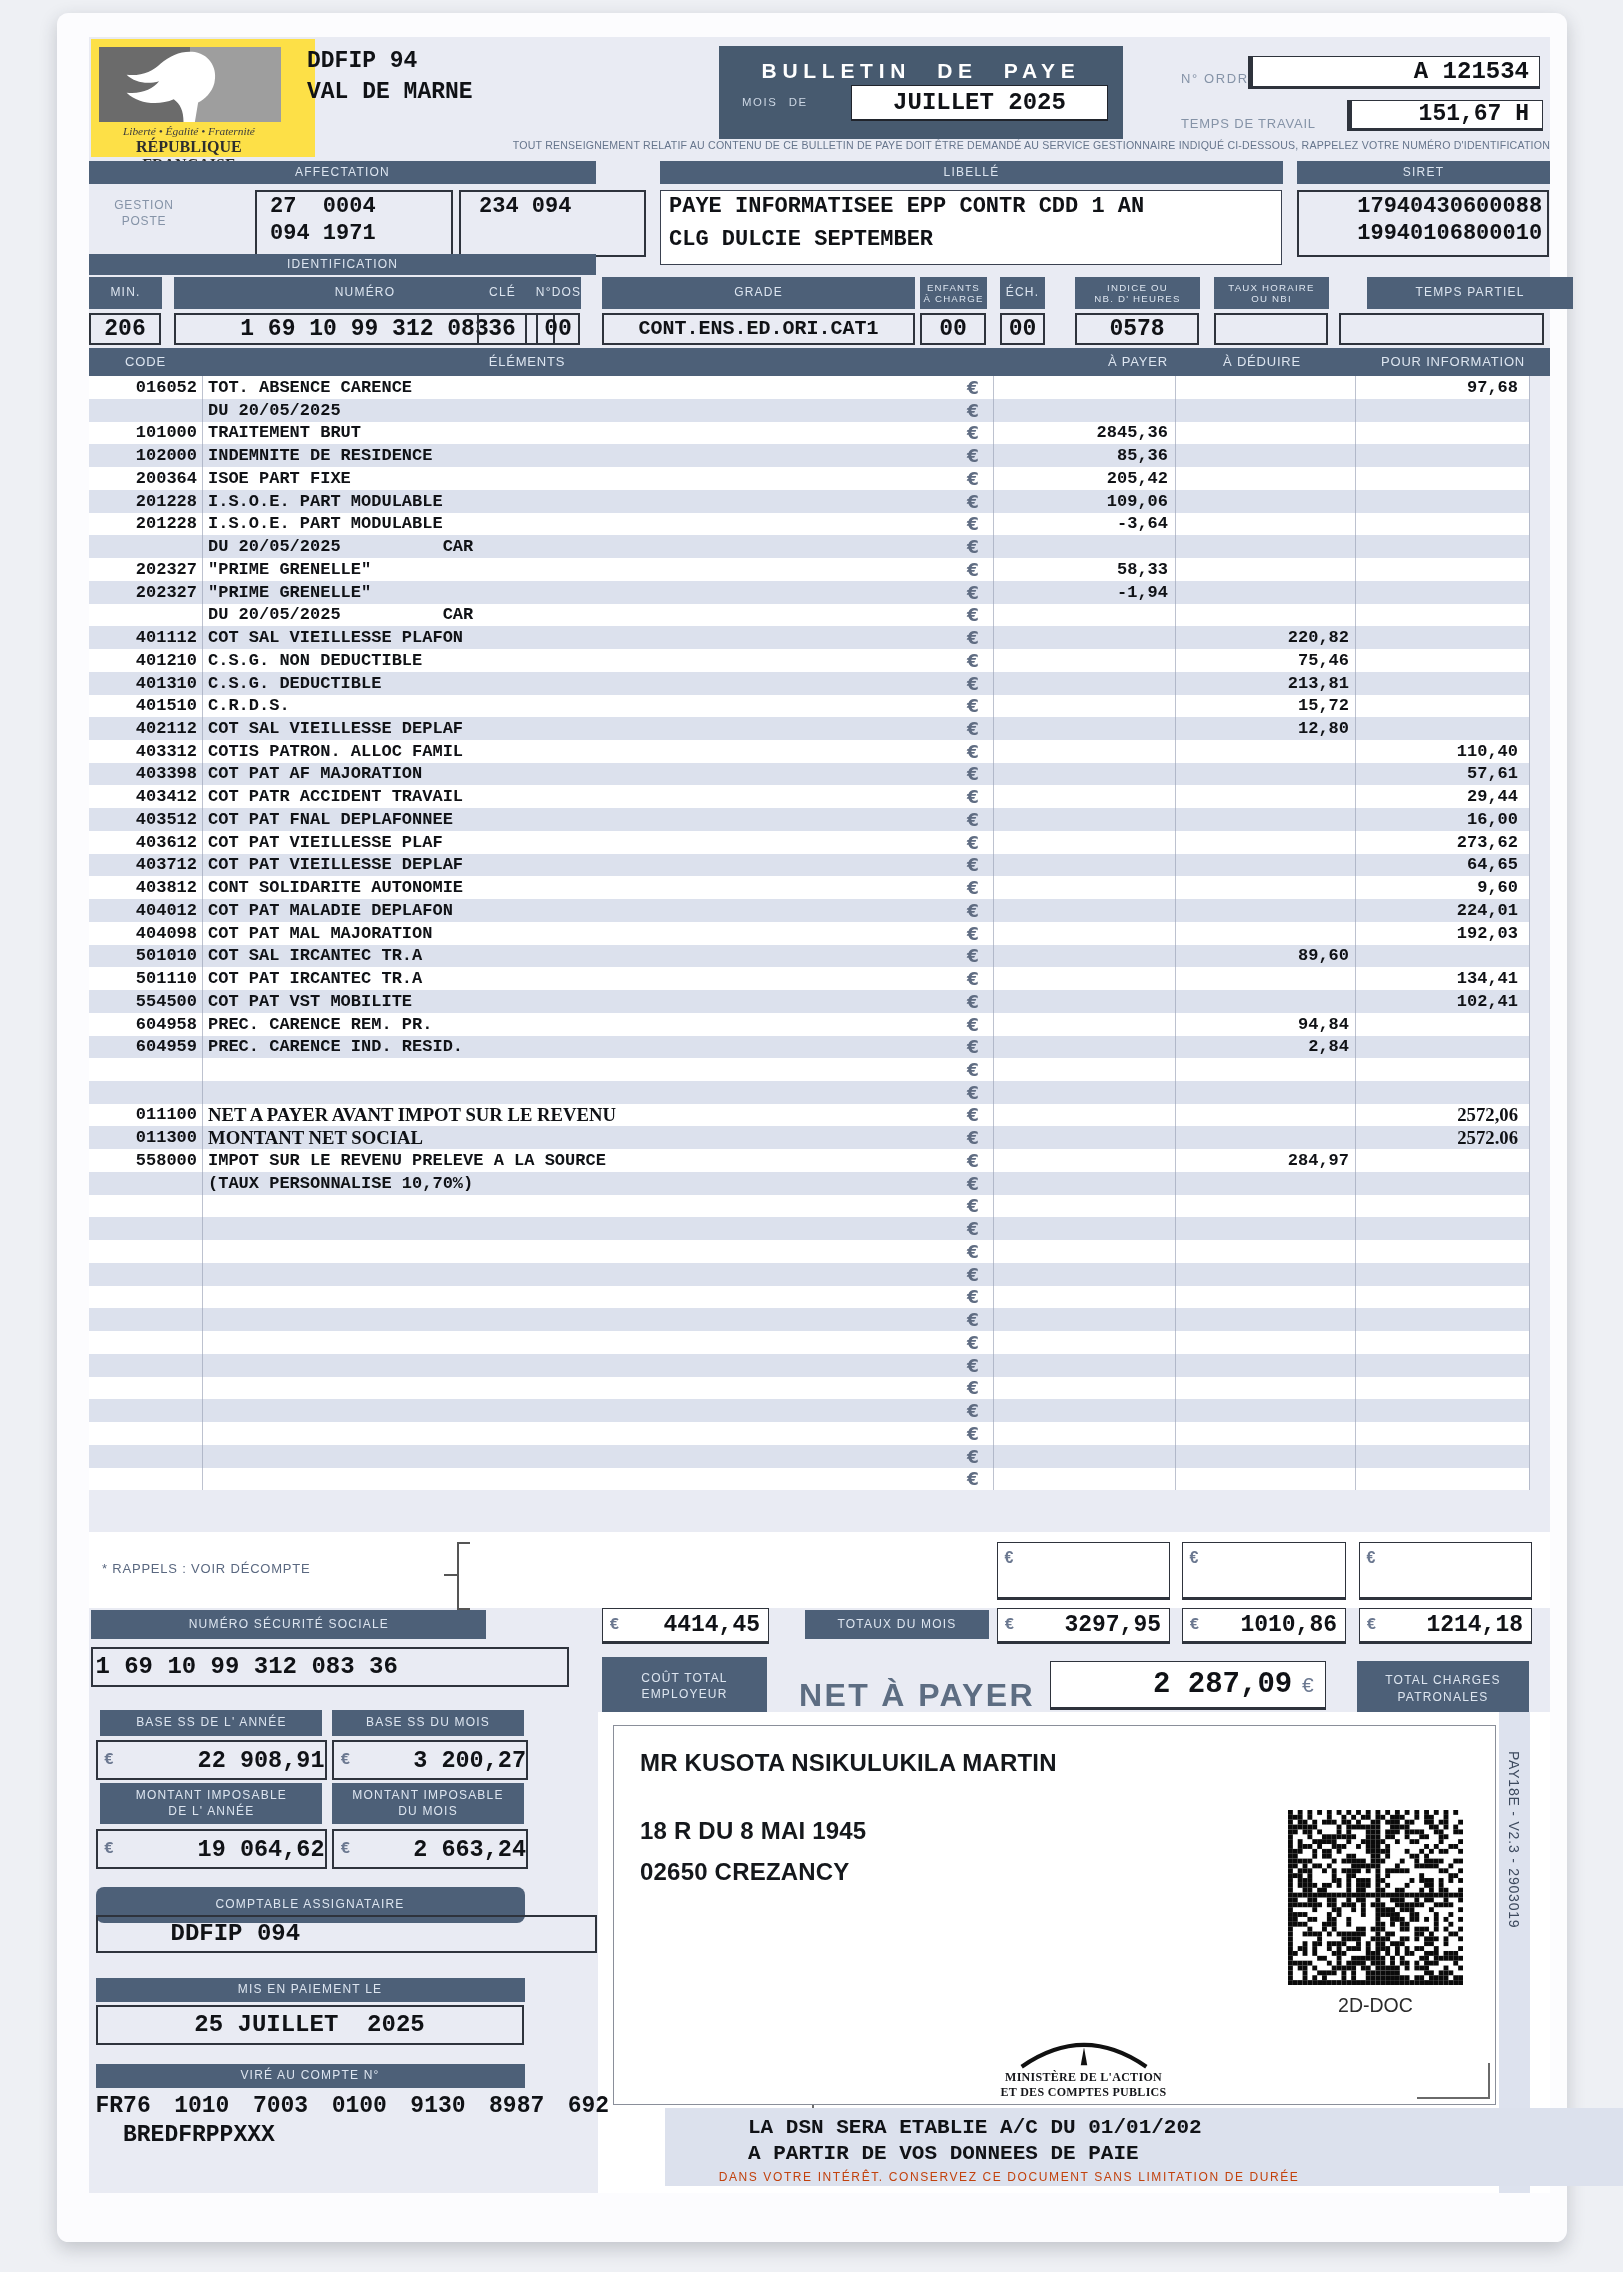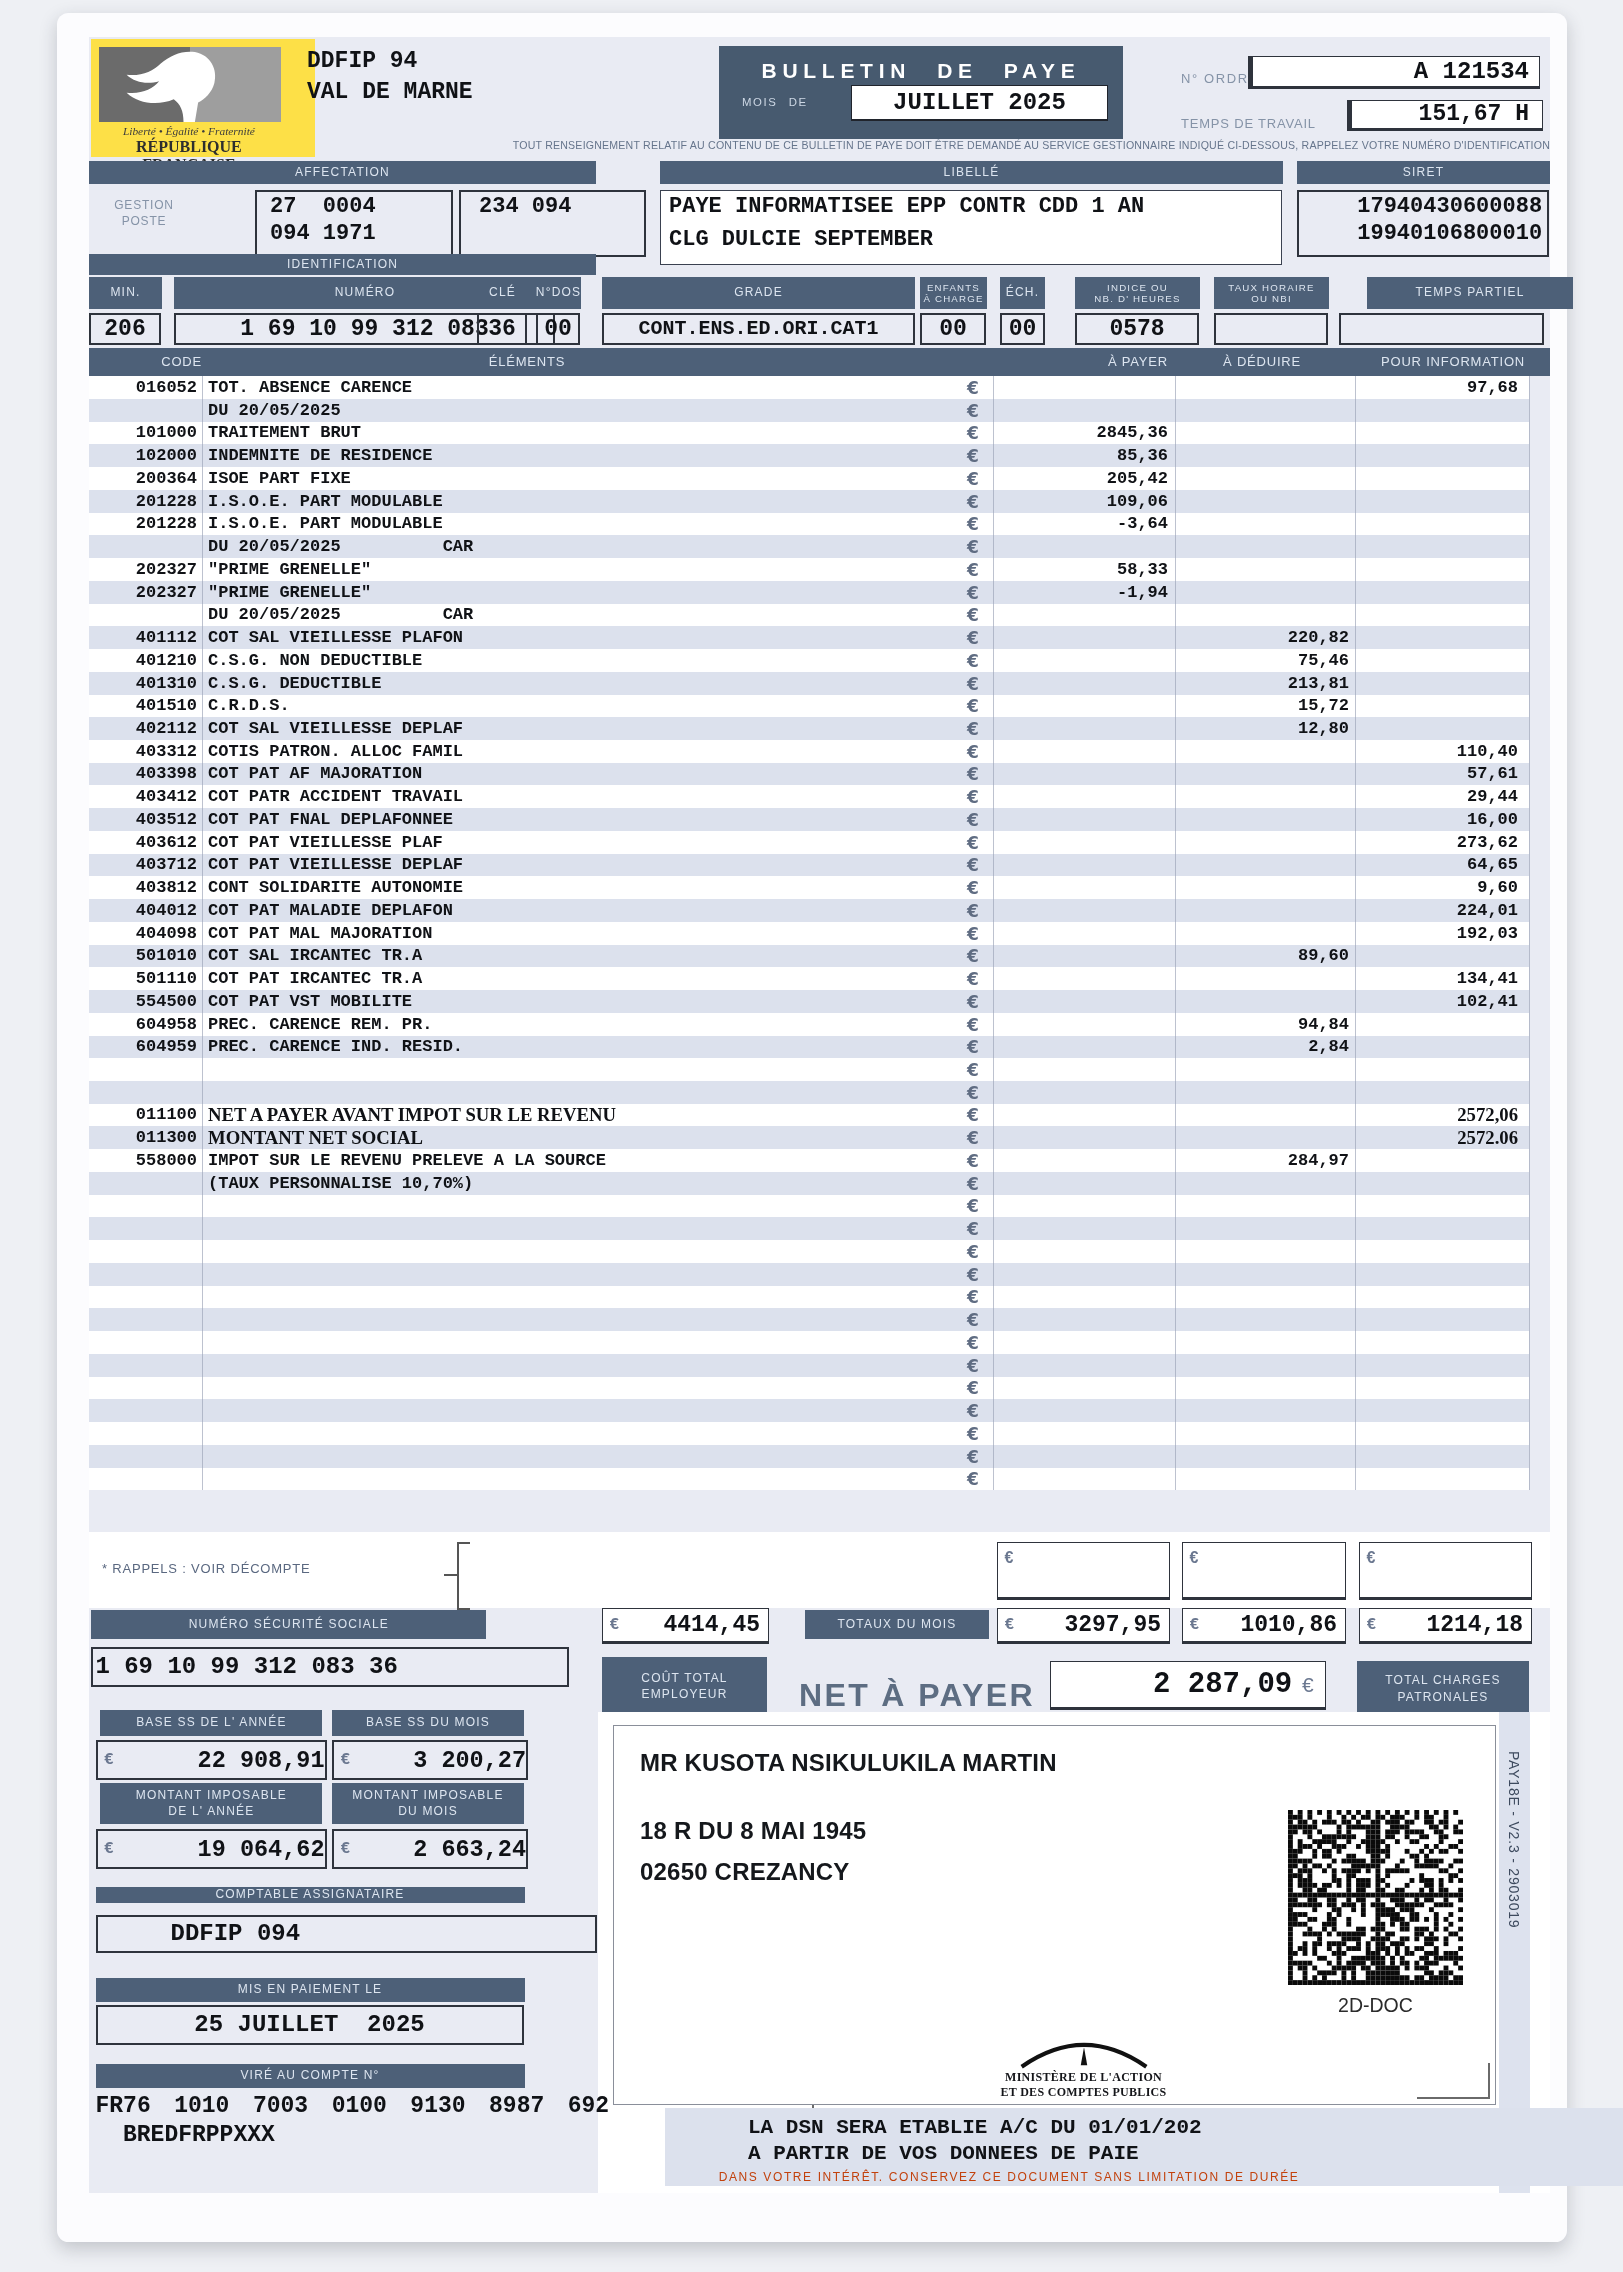--- a/index.html
+++ b/index.html
@@ -119,21 +119,21 @@
         <div class="abs vbox mono" style="left: 447px; top: 0px; width: 40px; height: 28px; font-size: 23px; line-height: 28px; text-align: center; white-space: pre;">00</div>
         <div class="abs vbox mono" style="left: 513px; top: 0px; width: 309px; height: 28px; font-size: 20px; line-height: 28px; text-align: center; white-space: pre;">CONT.ENS.ED.ORI.CAT1</div>
         <div class="abs vbox mono" style="left: 831px; top: 0px; width: 62px; height: 28px; font-size: 23px; line-height: 28px; text-align: center; white-space: pre;">00</div>
         <div class="abs vbox mono" style="left: 911px; top: 0px; width: 41px; height: 28px; font-size: 23px; line-height: 28px; text-align: center; white-space: pre;">00</div>
         <div class="abs vbox mono" style="left: 986px; top: 0px; width: 120px; height: 28px; font-size: 23px; line-height: 28px; text-align: center; white-space: pre;">0578</div>
         <div class="abs vbox mono" style="left: 1125px; top: 0px; width: 110px; height: 28px; font-size: 23px; line-height: 28px; text-align: center; white-space: pre;"></div>
         <div class="abs vbox mono" style="left: 1250px; top: 0px; width: 201px; height: 28px; font-size: 23px; line-height: 28px; text-align: center; white-space: pre;"></div>
       </div>
 
     <div class="abs thead" style="left:0;top:311px;width:1461px;height:28px;">
-      <span class="abs" style="left:0;top:5.7px;width:113px;text-align:right;">CODE</span>
+      <span class="abs" style="left:0;top:5.7px;width:113px;text-align:center;">CODE</span>
       <span class="abs" style="left:113px;top:5.7px;width:650px;text-align:center;">ÉLÉMENTS</span>
       <span class="abs" style="left:904px;top:5.7px;width:175px;text-align:right;padding-right:21px;">À PAYER</span>
       <span class="abs" style="left:1086px;top:5.7px;width:174px;text-align:center;">À DÉDUIRE</span>
       <span class="abs" style="left:1266px;top:5.7px;width:196px;text-align:center;">POUR INFORMATION</span>
     </div>
     <div class="abs" id="tbody" style="left:0;top:339px;width:1461px;height:1114px;">
         <div class="trow odd" style="top: 1091px;">
           <span class="c-code mono"></span>
           <span class="c-label mono"></span>
           <span class="c-eur">€</span>
@@ -604,21 +604,21 @@
 DU MOIS</div>
     <div class="abs basebox mono" style="left:6.5px;top:1792px;width:227px;height:36px;">
         <span class="eu">€</span>
         <span class="val">19 064,62</span>
       </div>
     <div class="abs basebox mono" style="left:243px;top:1792px;width:192px;height:36px;">
         <span class="eu">€</span>
         <span class="val">2 663,24</span>
       </div>
 
-    <div class="abs band" style="left:6.5px;top:1850px;width:429px;height:16px;">COMPTABLE ASSIGNATAIRE</div>
+    <div class="abs band" style="left:6.5px;top:1850px;width:429px;height:36px;border-radius:8px;">COMPTABLE ASSIGNATAIRE</div>
     <div class="abs vbox mono" style="left:6.5px;top:1878px;width:424px;height:34px;font-size:24px;line-height:34px;padding-left:73px;">DDFIP 094</div>
 
     <div class="abs band" style="left:6.5px;top:1941px;width:429px;height:24px;">MIS EN PAIEMENT LE</div>
     <div class="abs vbox mono pre" style="left:6.5px;top:1968px;width:424px;height:36px;font-size:24px;line-height:36px;text-align:center;">25 JUILLET  2025</div>
 
     <div class="abs band" style="left:6.5px;top:2027px;width:429px;height:24px;">VIRÉ AU COMPTE N°</div>
     <div class="abs mono" style="left:6.5px;top:2056px;font-size:23px;word-spacing:9.7px;">FR76 1010 7003 0100 9130 8987 692</div>
     <div class="abs mono" style="left:34px;top:2085px;font-size:23px;">BREDFRPPXXX</div>
     <div class="abs" style="left:723px;top:2044px;width:50px;height:29px;border-left:2.4px solid #6a6a6a;border-bottom:2.4px solid #6a6a6a;"></div>
 

